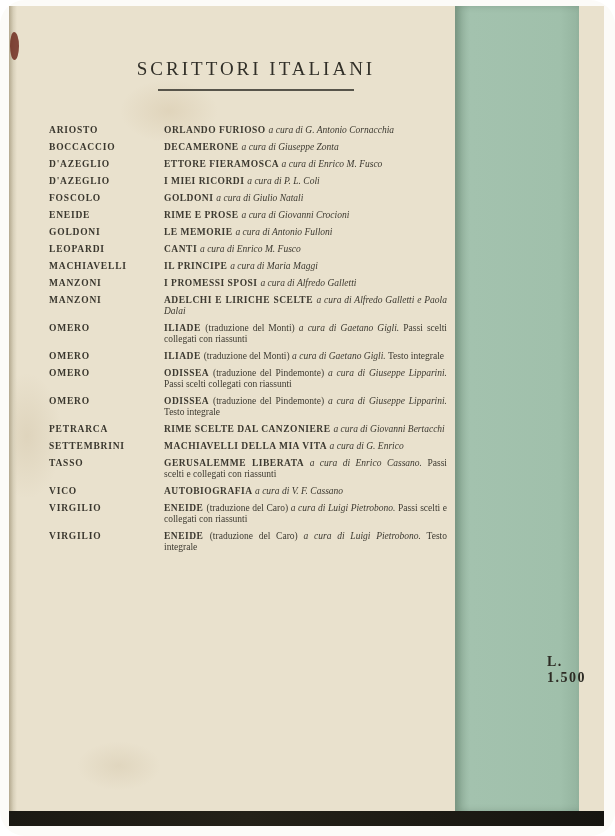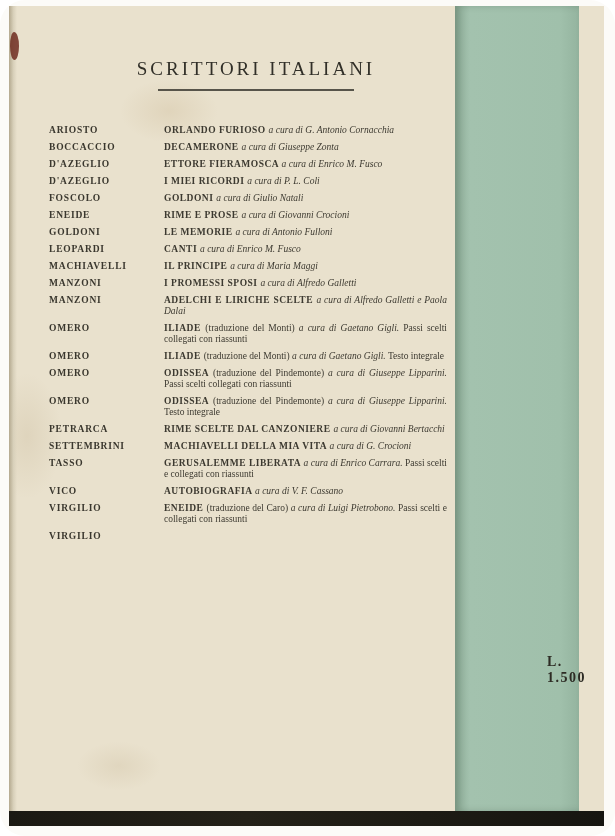--- a/index.html
+++ b/index.html
@@ -169,35 +169,36 @@
           <div class="entry">
             <div class="author">OMERO</div>
             <div class="desc"><span class="seg-caps">ODISSEA </span><span class="seg-plain">(traduzione del Pindemonte) </span><span class="seg-italic">a cura di Giuseppe Lipparini.</span><span class="seg-plain"> Testo integrale</span></div>
           </div>
           <div class="entry">
             <div class="author">PETRARCA</div>
             <div class="desc"><span class="seg-caps">RIME SCELTE DAL CANZONIERE </span><span class="seg-italic">a cura di Giovanni Bertacchi</span></div>
           </div>
           <div class="entry">
             <div class="author">SETTEMBRINI</div>
-            <div class="desc"><span class="seg-caps">MACHIAVELLI DELLA MIA VITA </span><span class="seg-italic">a cura di G. Crocioni</span></div>
+            <div class="desc"><span class="seg-caps">MACHIAVELLI DELLA MIA VITA </span><span class="seg-italic">a cura di G. Enrico</span></div>
           </div>
           <div class="entry">
             <div class="author">TASSO</div>
-            <div class="desc"><span class="seg-caps">GERUSALEMME LIBERATA </span><span class="seg-italic">a cura di Enrico Carrara.</span><span class="seg-plain"> Passi scelti e collegati con riassunti</span></div>
+            <div class="desc"><span class="seg-caps">GERUSALEMME LIBERATA </span><span class="seg-italic">a cura di Enrico Cassano.</span><span class="seg-plain"> Passi scelti e collegati con riassunti</span></div>
           </div>
           <div class="entry">
             <div class="author">VICO</div>
             <div class="desc"><span class="seg-caps">AUTOBIOGRAFIA </span><span class="seg-italic">a cura di V. F. Cassano</span></div>
           </div>
           <div class="entry">
             <div class="author">VIRGILIO</div>
             <div class="desc"><span class="seg-caps">ENEIDE </span><span class="seg-plain">(traduzione del Caro) </span><span class="seg-italic">a cura di Luigi Pietrobono.</span><span class="seg-plain"> Passi scelti e collegati con riassunti</span></div>
           </div>
           <div class="entry">
             <div class="author">VIRGILIO</div>
+            <div class="desc"><span class="seg-caps">ENEIDE </span><span class="seg-plain">(traduzione del Caro) </span><span class="seg-italic">a cura di Luigi Pietrobono.</span><span class="seg-plain"> Testo integrale</span></div>
           </div>
         </div>
     </div>
     <div class="price">L. 1.500</div>
     <div class="bottom-strip"></div>
   </div>
 </div>
 
 </body></html>

